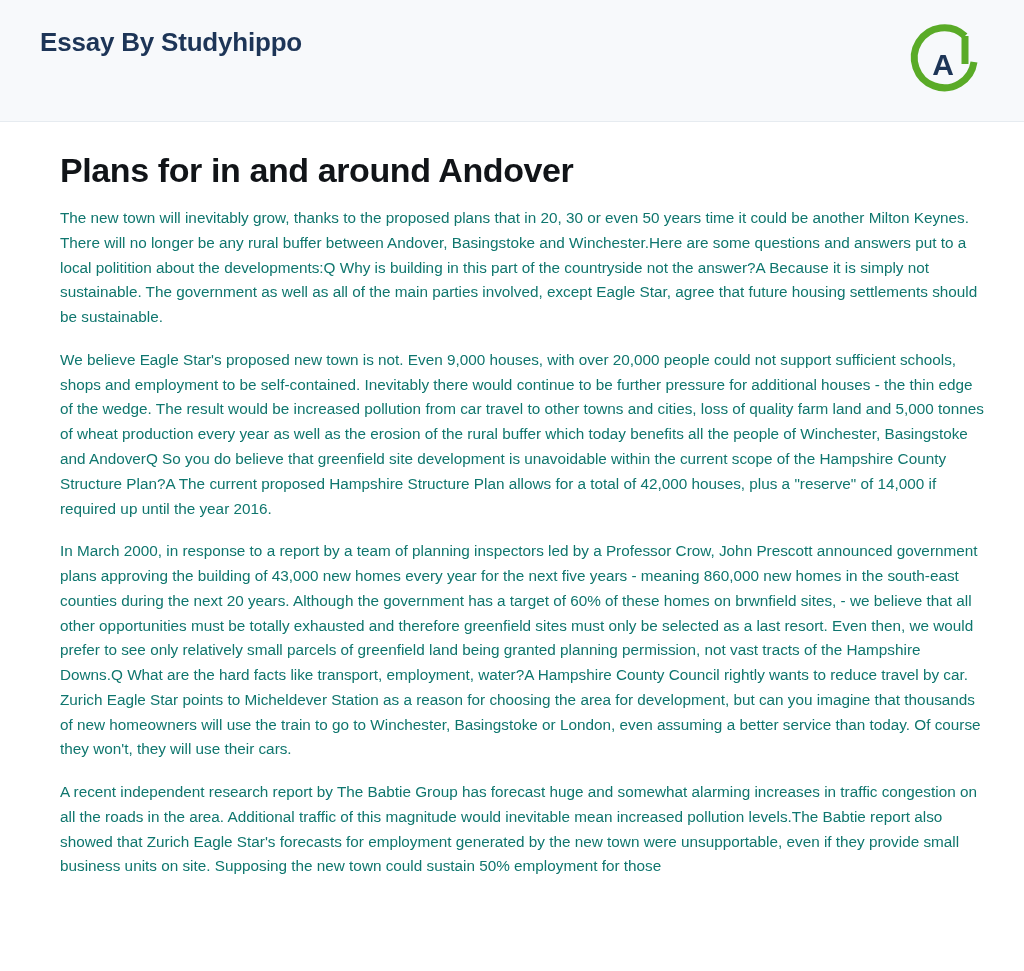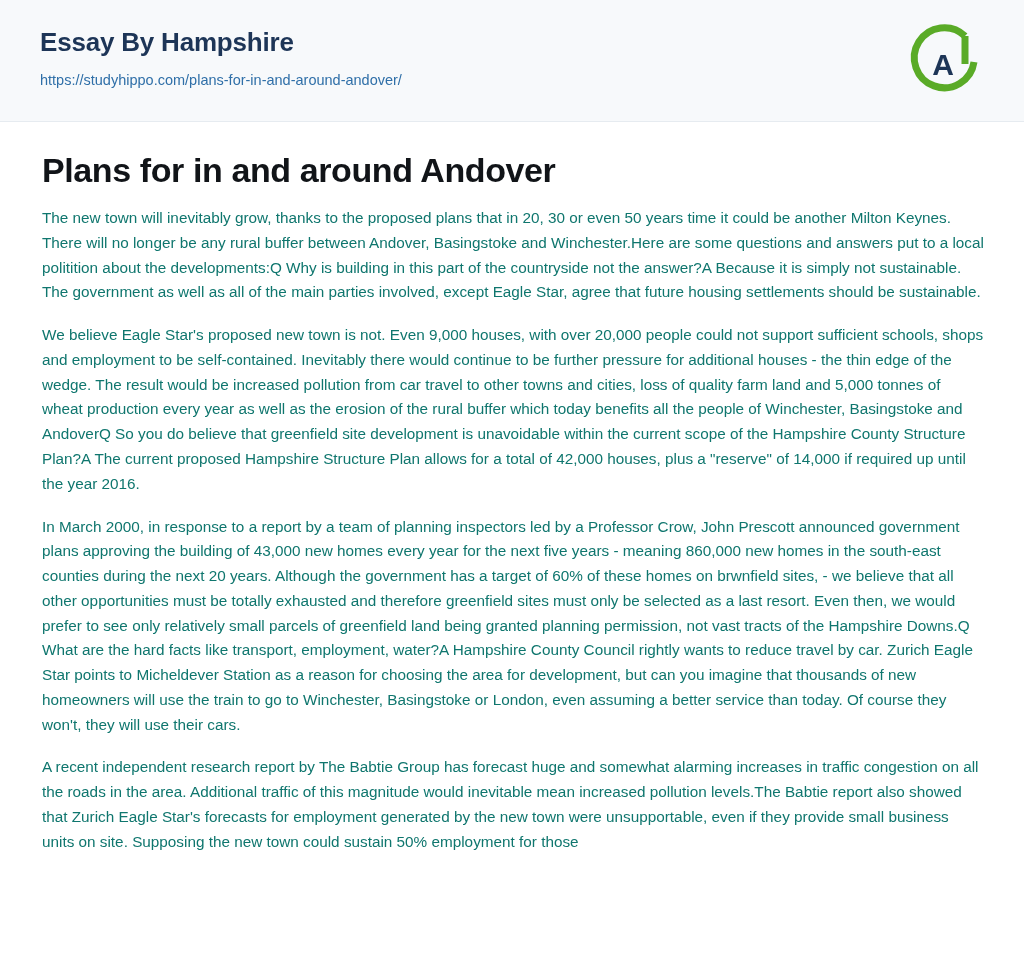--- a/index.html
+++ b/index.html
@@ -38,21 +38,21 @@
     display: inline-block;
   }
   .logo {
     position: absolute;
     right: 38px;
     top: 20px;
     width: 84px;
     height: 84px;
   }
   .content {
-    padding: 28px 40px 40px 42px;
+    padding: 28px 40px 40px 60px;
   }
   .doc-title {
     font-size: 34px;
     font-weight: bold;
     color: #111418;
     margin: 0 0 16px 0;
     line-height: 1.18;
     letter-spacing: -0.4px;
   }
   .para {
@@ -63,22 +63,21 @@
     text-align: left;
   }
   .para:last-child { margin-bottom: 8px; }
 </style>
 </head>
 <body>
 
 <div class="page">
 
   <div class="header">
-    <div class="brand-title">Essay By Hampshire</div>
-    <a class="brand-url" href="#">https://studyhippo.com/plans-for-in-and-around-andover/</a>
+    <div class="brand-title">Essay By Studyhippo</div>
 
     <span class="logo">
       <svg width="84" height="84" viewBox="0 0 84 84" aria-hidden="true">
         <path d="M63 16 A30 30 0 1 0 72 42" fill="none" stroke="#5aab27" stroke-width="7" stroke-linecap="butt"></path>
         <path d="M63 16 L63 44" fill="none" stroke="#5aab27" stroke-width="7" stroke-linecap="butt"></path>
         <text x="41" y="55" text-anchor="middle" font-family="Liberation Sans, sans-serif" font-size="30" font-weight="bold" fill="#1d3557">A</text>
       </svg>
     </span>
   </div>
 

